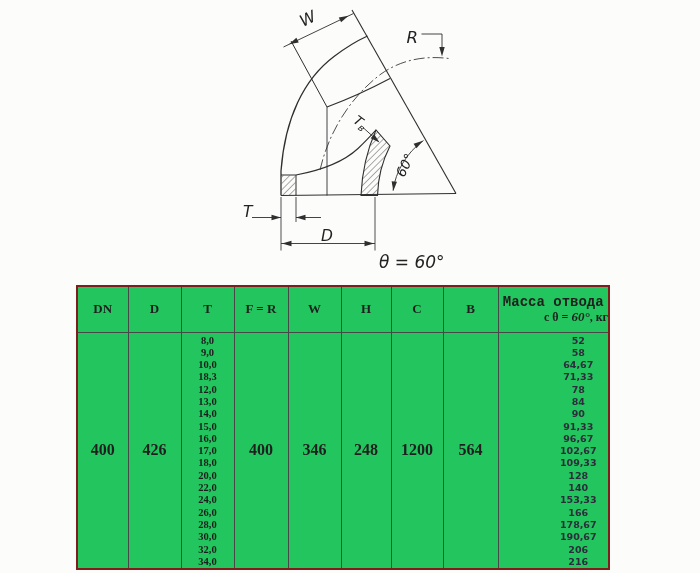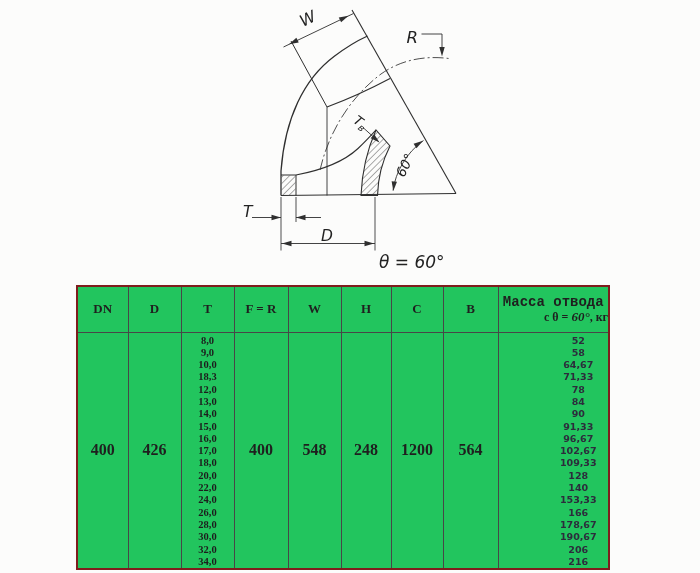--- a/index.html
+++ b/index.html
@@ -161,21 +161,21 @@
               <div>22,0</div>
               <div>24,0</div>
               <div>26,0</div>
               <div>28,0</div>
               <div>30,0</div>
               <div>32,0</div>
               <div>34,0</div>
             </div>
         </td>
         <td class="fx">400</td>
-        <td class="fx">548</td>
+        <td class="fx">346</td>
         <td class="fx">248</td>
         <td class="fx">1200</td>
         <td class="fx">564</td>
         <td class="masscell">
           <div class="vlist mlist">
               <div>52</div>
               <div>58</div>
               <div>64,67</div>
               <div>71,33</div>
               <div>78</div>

